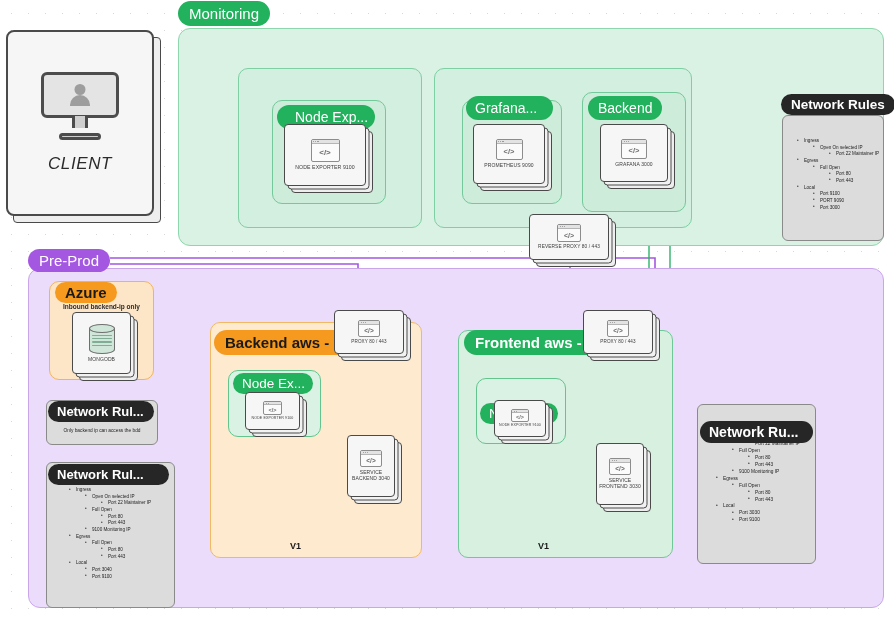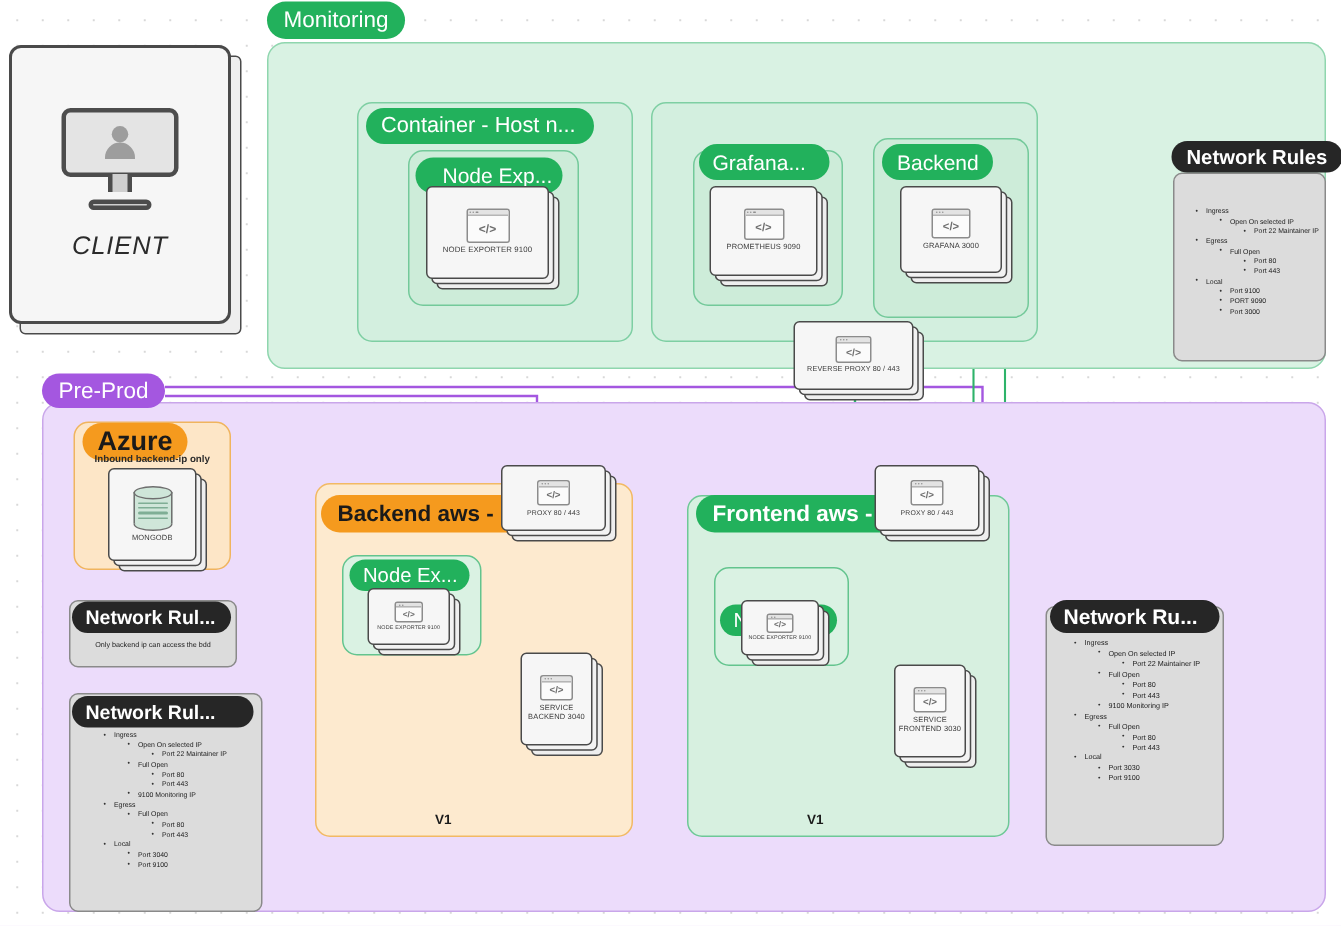--- a/index.html
+++ b/index.html
@@ -92,21 +92,21 @@
   .pill-purple { background: #a457e0; }
   .pill-orange { background: #f59a1e; color: #1a1a1a; }
 
   .lbl-monitoring { left: 178px; top: 1px; padding: 4px 11px; font-size: 15px; }
   .lbl-preprod    { left: 28px;  top: 249px; padding: 3px 11px; font-size: 15px; }
   .lbl-container-host { left: 244px; top: 72px; width: 152px; padding: 4px 10px; font-size: 14.5px; }
   .lbl-subnet-docker  { left: 440px; top: 72px; padding: 4px 10px; font-size: 14.5px; }
   .lbl-node-exp-host  { left: 277px; top: 105px; width: 98px; padding: 4px 18px; font-size: 14px; }
   .lbl-prometheus     { left: 466px; top: 96px; width: 87px; padding: 4px 9px; font-size: 14px; }
   .lbl-grafana        { left: 588px; top: 96px; padding: 4px 10px; font-size: 14px; }
-  .lbl-azure          { left: 55px;  top: 282px; padding: 2px 10px; font-size: 18px; font-weight: 600; }
+  .lbl-azure          { left: 55px;  top: 282px; padding: 2px 10px; font-size: 15px; font-weight: 600; }
   .lbl-backend        { left: 214px; top: 330px; padding: 4px 11px; font-size: 15px; font-weight: 600; }
   .lbl-frontend       { left: 464px; top: 330px; padding: 4px 11px; font-size: 15px; font-weight: 600; }
   .lbl-node-exp-be    { left: 233px; top: 373px; width: 80px; padding: 3px 9px; font-size: 13.5px; }
   .lbl-node-exp-fe    { left: 480px; top: 403px; width: 78px; padding: 3px 9px; font-size: 13.5px; }
 
   .azure-sub {
     position: absolute; left: 49px; top: 303px; width: 105px;
     text-align: center; font-size: 6.5px; color: #2b2b2b; font-weight: 600;
   }
 
@@ -313,21 +313,20 @@
   <div class="subgroup sg-grafana"></div>
   <div class="subgroup sg-azure"></div>
   <div class="subgroup sg-backend"></div>
   <div class="subgroup sg-frontend"></div>
   <div class="subgroup sg-node-exp-be"></div>
   <div class="subgroup sg-node-exp-fe"></div>
 
   <div class="pill pill-green lbl-monitoring">Monitoring</div>
   <div class="pill pill-purple lbl-preprod">Pre-Prod</div>
 
-  <div class="pill pill-green lbl-container-host">Container - Host n...</div>
   <div class="pill pill-green lbl-node-exp-host">Node Exp...</div>
   <div class="pill pill-green lbl-prometheus">Grafana...</div>
   <div class="pill pill-green lbl-grafana">Backend</div>
 
   <div class="pill pill-orange lbl-azure">Azure</div>
   <div class="azure-sub">Inbound backend-ip only</div>
 
   <div class="pill pill-orange lbl-backend">Backend aws - EC2</div>
   <div class="pill pill-green lbl-frontend">Frontend aws - EC2</div>
   <div class="pill pill-green lbl-node-exp-be">Node Ex...</div>
@@ -618,15 +617,15 @@
                   <li>Port 443</li>
                 </ul></li>
             </ul></li>
           <li>Local<ul>
               <li>Port 3030</li>
               <li>Port 9100</li>
             </ul></li>
         </ul>
     </div>
   </div>
-  <div class="card-title" style="left:700px; top:400px; width:113px; padding:3px 9px; font-size:14px;">Network Ru...</div>
+  <div class="card-title" style="left:700px; top:421px; width:113px; padding:3px 9px; font-size:14px;">Network Ru...</div>
 
 </div>
 
 </body></html>

